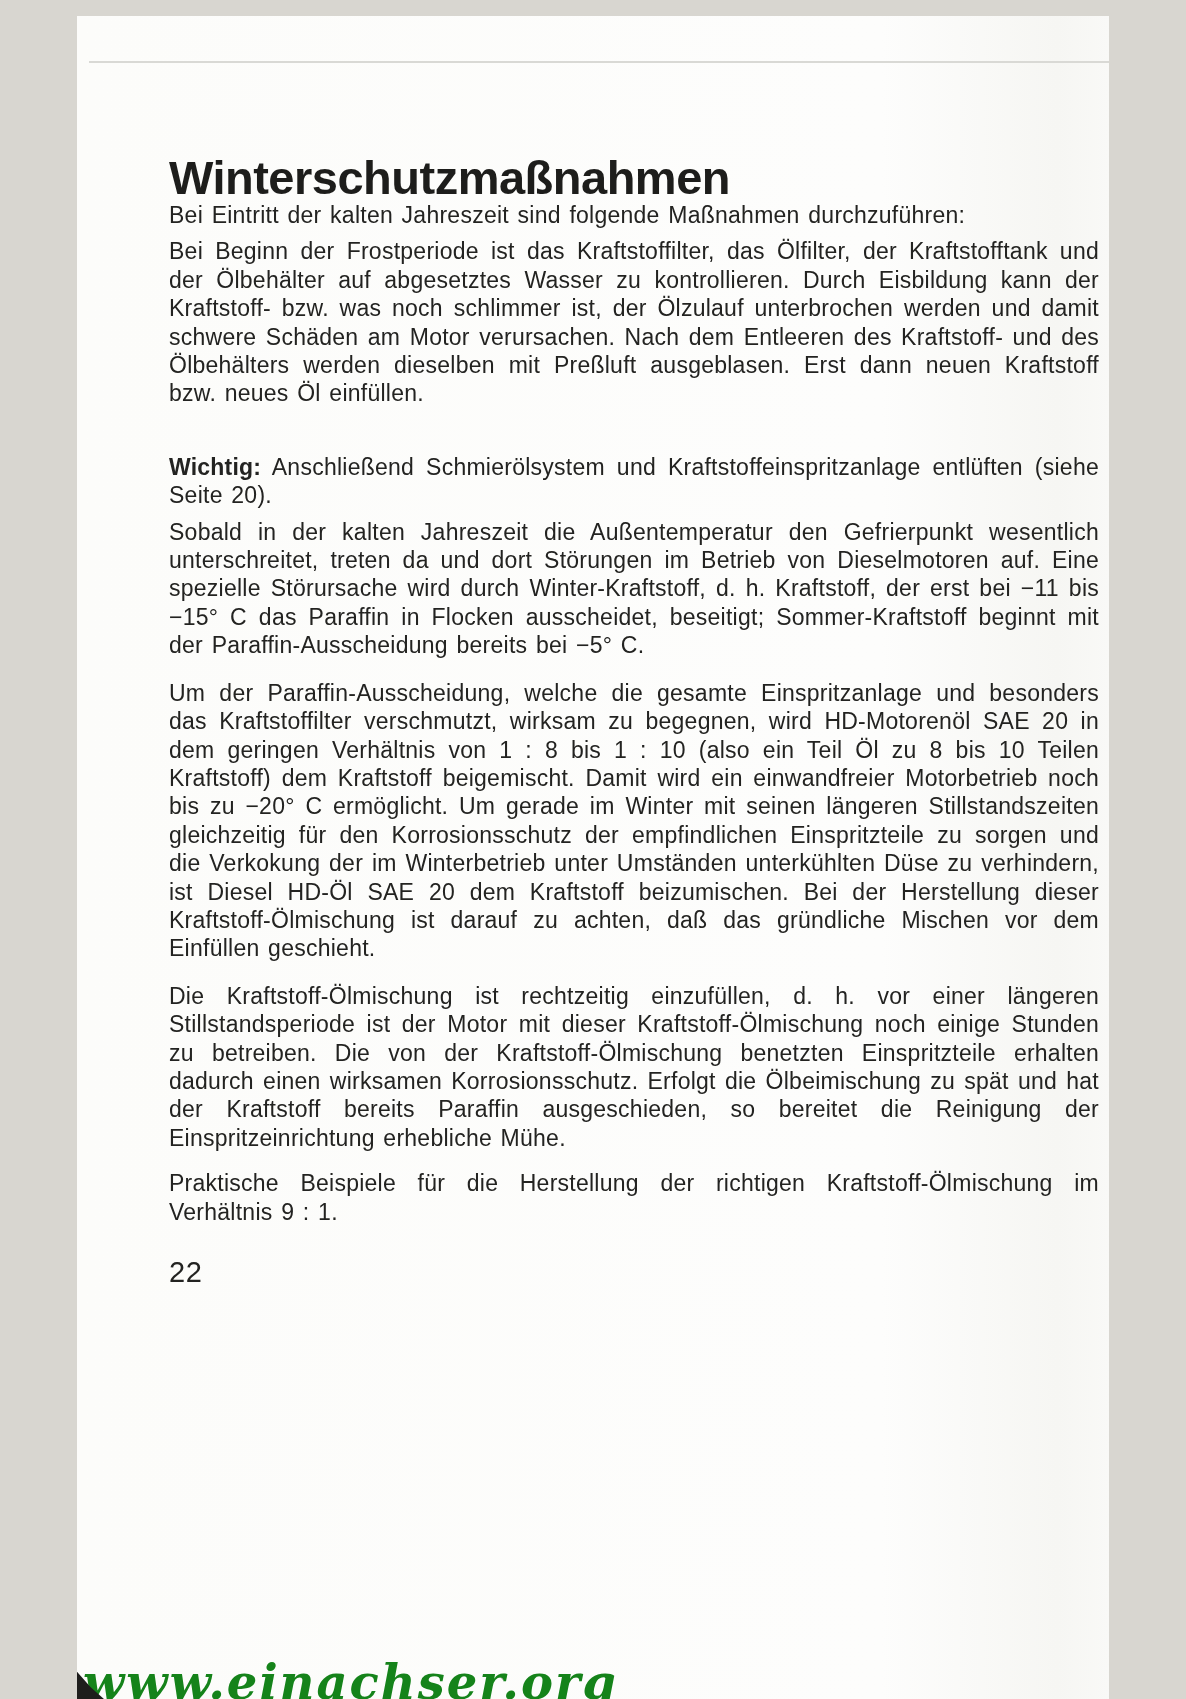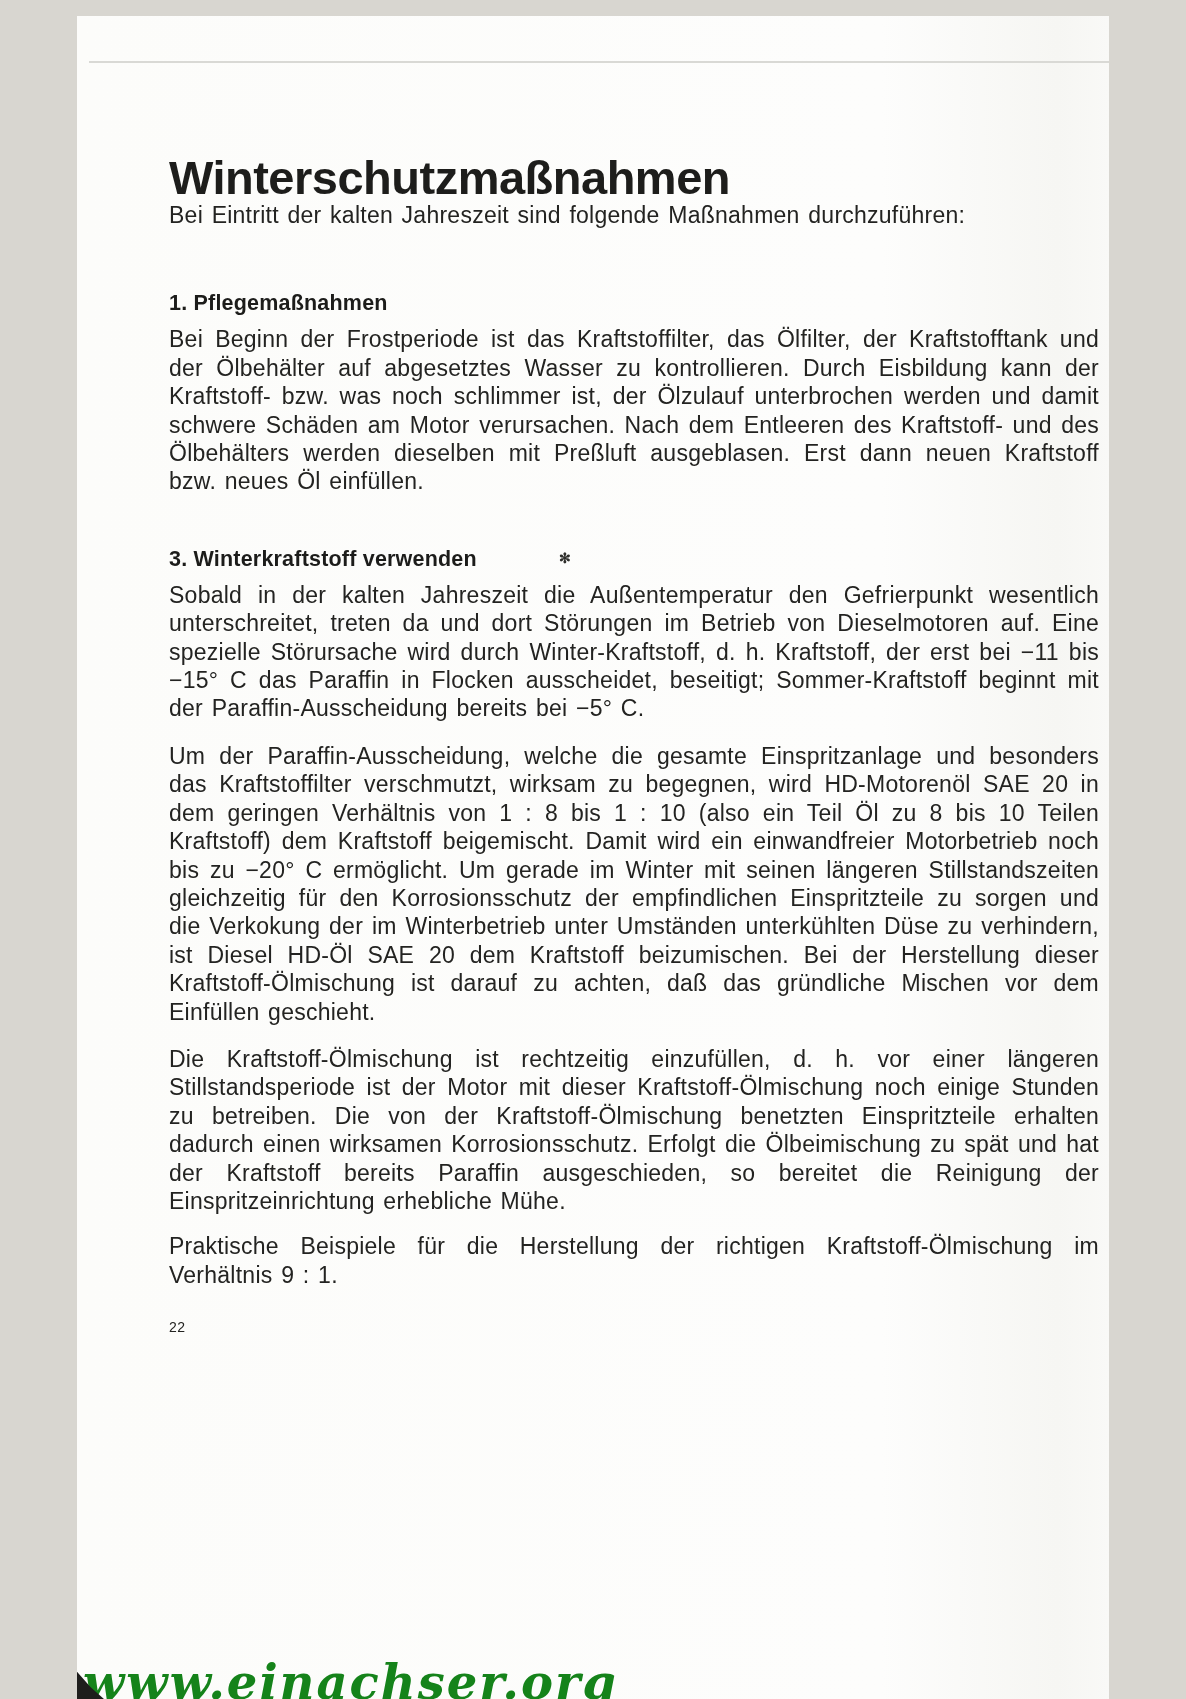--- a/index.html
+++ b/index.html
@@ -36,21 +36,21 @@
   }
   .h-sec1 { margin-top:60px; }
   .h-sec2 { margin-top:48px; }
   .h-sec3 { margin-top:48px; }
   .p-first { margin-top:8px; }
   .p-next  { margin-top:19px; }
   .p-last3 { margin-top:17px; }
   .note    { margin-top:45px; }
   .note b  { letter-spacing:0.2px; }
   .speck   { font-size:14px; color:#2e2e2b; margin-left:82px; vertical-align:3px; }
-  .pagenum { margin-top:30px; font-size:14px; letter-spacing:0.5px; }
+  .pagenum { margin-top:30px; font-size:29px; letter-spacing:0.5px; }
 
   .watermark {
     position:absolute; left:6px; top:1640px;
     font-family:"DejaVu Serif", serif; font-style:italic; font-weight:bold;
     font-size:48px; line-height:52px; letter-spacing:2px;
     color:#15831a; white-space:nowrap;
   }
 </style>
 </head>
 <body>
@@ -62,27 +62,26 @@
   <div class="outer-strip"></div>
   <div class="scan-line-right"></div>
 
   <div class="content">
 
     <h1 class="title">Winterschutzmaßnahmen</h1>
 
     <p class="bodytext intro">Bei Eintritt der kalten Jahreszeit sind folgende Maßnahmen durchzuführen:</p>
 
     <section>
-      <h2 class="h-sec1">1. Pflegemaßnahmen</h2>
       <p class="bodytext p-first">Bei Beginn der Frostperiode ist das Kraftstoffilter, das Ölfilter, der Kraftstofftank und der Ölbehälter auf abgesetztes Wasser zu kontrollieren. Durch Eisbildung kann der Kraftstoff- bzw. was noch schlimmer ist, der Ölzulauf unterbrochen werden und damit schwere Schäden am Motor verursachen. Nach dem Entleeren des Kraftstoff- und des Ölbehälters werden dieselben mit Preßluft ausgeblasen. Erst dann neuen Kraftstoff bzw. neues Öl einfüllen.</p>
+      <p class="bodytext note"><b>Wichtig:</b> <span>Anschließend Schmierölsystem und Kraftstoffeinspritzanlage entlüften (siehe Seite 20).</span></p>
     </section>
 
 
     <section>
-      <h2 class="h-sec3"><span>3. Winterkraftstoff verwenden</span><span class="speck">✻</span></h2>
       <p class="bodytext p-first">Sobald in der kalten Jahreszeit die Außentemperatur den Gefrierpunkt wesentlich unterschreitet, treten da und dort Störungen im Betrieb von Dieselmotoren auf. Eine spezielle Störursache wird durch Winter-Kraftstoff, d. h. Kraftstoff, der erst bei −11 bis −15° C das Paraffin in Flocken ausscheidet, beseitigt; Sommer-Kraftstoff beginnt mit der Paraffin-Ausscheidung bereits bei −5° C.</p>
       <p class="bodytext p-next">Um der Paraffin-Ausscheidung, welche die gesamte Einspritzanlage und besonders das Kraftstoffilter verschmutzt, wirksam zu begegnen, wird HD-Motorenöl SAE 20 in dem geringen Verhältnis von 1 : 8 bis 1 : 10 (also ein Teil Öl zu 8 bis 10 Teilen Kraftstoff) dem Kraftstoff beigemischt. Damit wird ein einwandfreier Motorbetrieb noch bis zu −20° C ermöglicht. Um gerade im Winter mit seinen längeren Stillstandszeiten gleichzeitig für den Korrosionsschutz der empfindlichen Einspritzteile zu sorgen und die Verkokung der im Winterbetrieb unter Umständen unterkühlten Düse zu verhindern, ist Diesel HD-Öl SAE 20 dem Kraftstoff beizumischen. Bei der Herstellung dieser Kraftstoff-Ölmischung ist darauf zu achten, daß das gründliche Mischen vor dem Einfüllen geschieht.</p>
       <p class="bodytext p-next">Die Kraftstoff-Ölmischung ist rechtzeitig einzufüllen, d. h. vor einer längeren Stillstandsperiode ist der Motor mit dieser Kraftstoff-Ölmischung noch einige Stunden zu betreiben. Die von der Kraftstoff-Ölmischung benetzten Einspritzteile erhalten dadurch einen wirksamen Korrosionsschutz. Erfolgt die Ölbeimischung zu spät und hat der Kraftstoff bereits Paraffin ausgeschieden, so bereitet die Reinigung der Einspritzeinrichtung erhebliche Mühe.</p>
       <p class="bodytext p-last3">Praktische Beispiele für die Herstellung der richtigen Kraftstoff-Ölmischung im Verhältnis 9 : 1.</p>
     </section>
 
     <div class="pagenum">22</div>
   </div>
 
   <div class="speck2">⌄</div>

